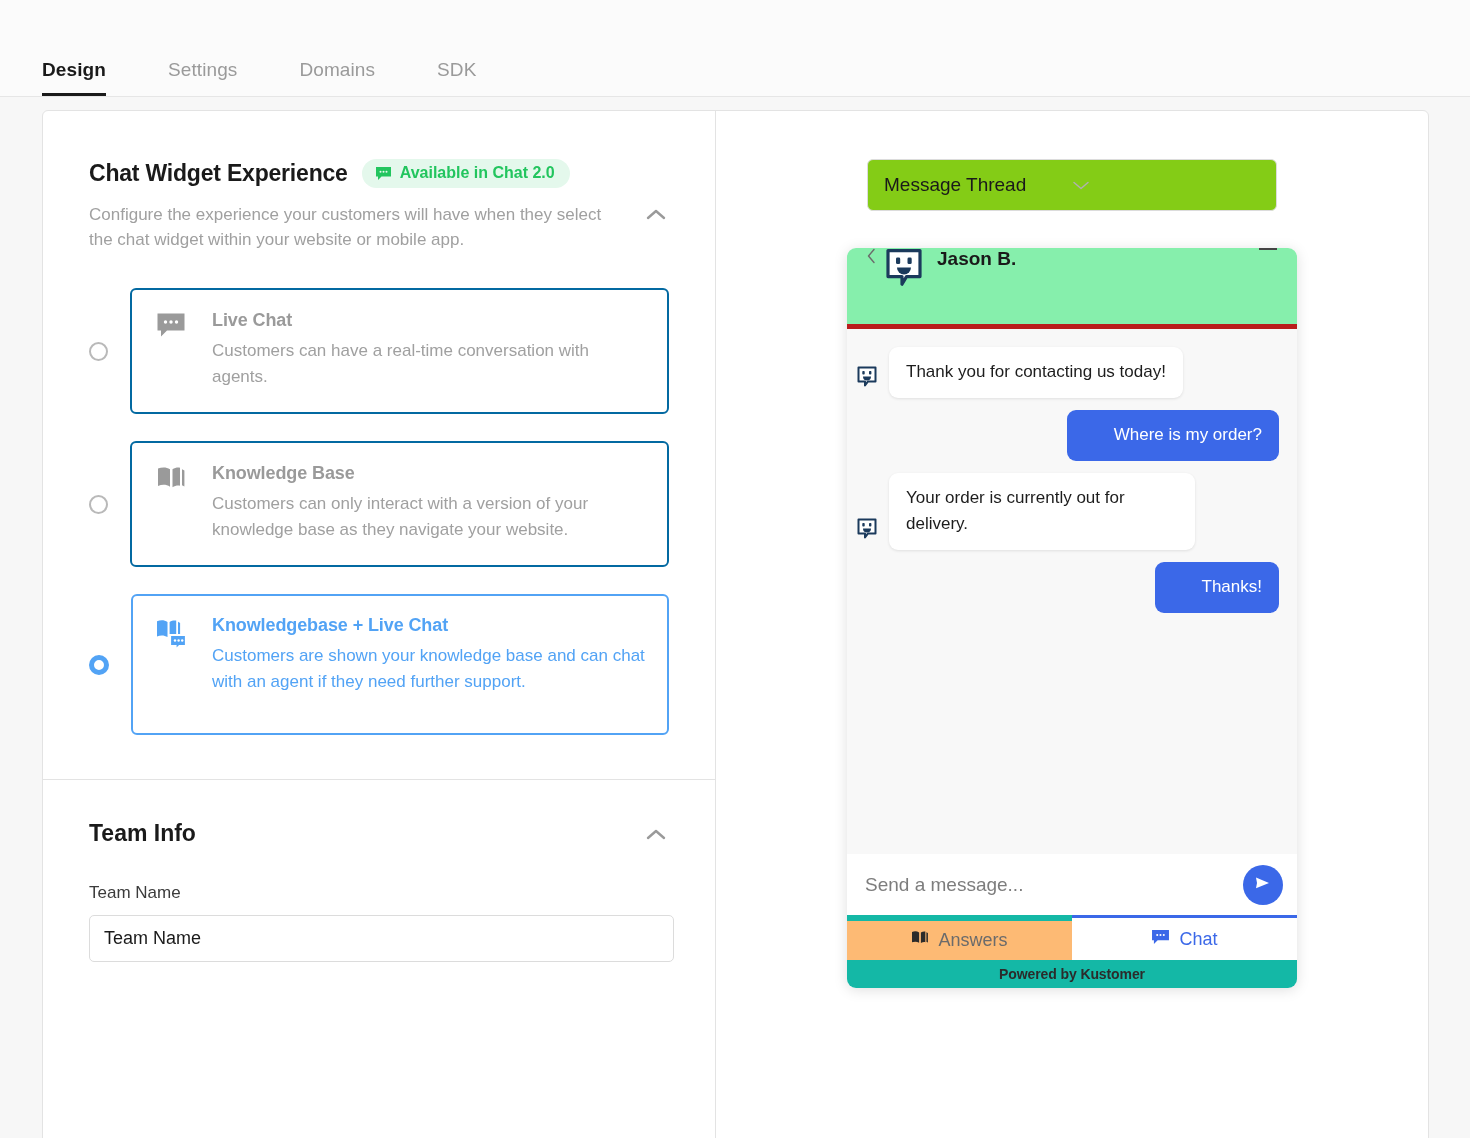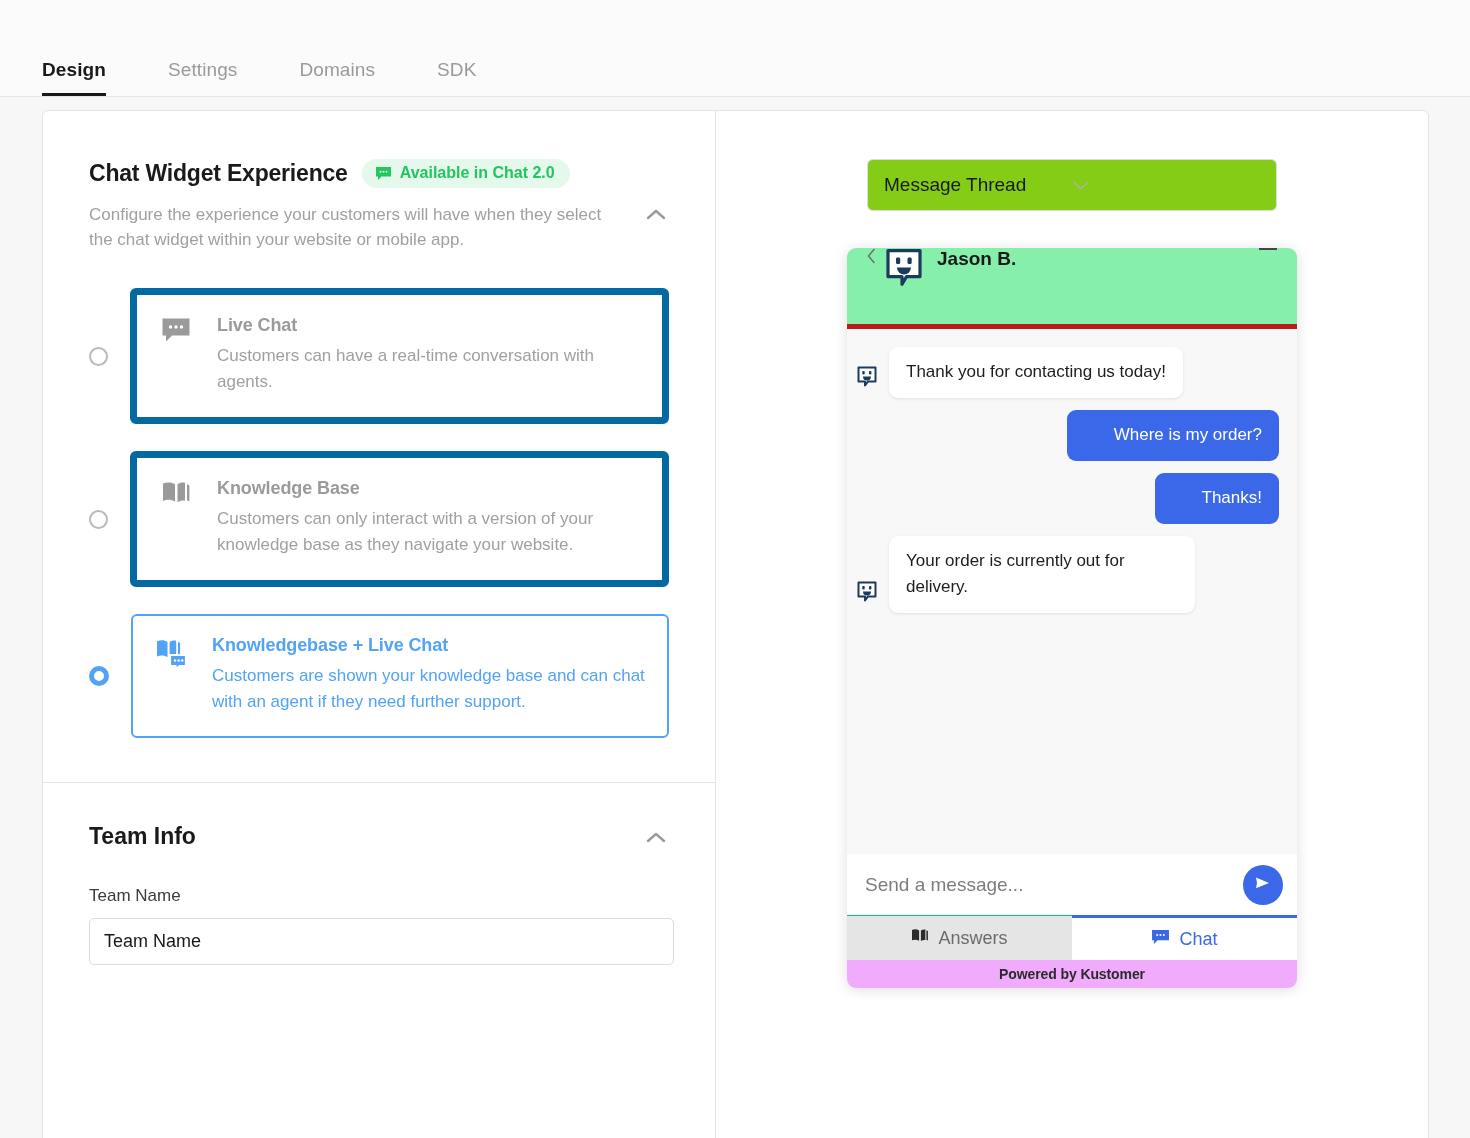--- a/index.html
+++ b/index.html
@@ -123,31 +123,31 @@
     background: #fff;
     cursor: pointer;
   }
   .radio.on {
     border: 5px solid #52a3f5;
     background: #fff;
     width: 20px; height: 20px;
   }
   .opt-card {
     flex: 1;
-    border: 7px solid #0369a1;
+    border: 2px solid #0369a1;
     border-radius: 6px;
     padding: 20px 22px 22px 24px;
     display: flex;
     gap: 20px;
     cursor: pointer;
     background: #fff;
   }
   .opt-card.sel {
     border: 2px solid #52a3f5;
-    padding: 19px 21px 21px 23px;
+    padding: 19px 21px 38px 23px;
   }
   .opt-icon { flex: none; width: 36px; padding-top: 2px; }
   .opt-title {
     font-size: 18px;
     font-weight: bold;
     color: #9a9a9a;
     letter-spacing: -.1px;
   }
   .opt-desc {
     margin-top: 7px;
@@ -292,33 +292,33 @@
     cursor: pointer;
   }
 
   .w-tabs { flex: none; display: flex; height: 45px; }
   .w-tab {
     flex: 1;
     display: flex; align-items: center; justify-content: center;
     gap: 9px;
     font-size: 18px;
     cursor: pointer;
-    background: #e5e5e5;
+    background: #fdba74;
     color: #6b6b6b;
-    border-top: 1px solid #14b8a6;
+    border-top: 6px solid #14b8a6;
   }
   .w-tab.active {
     background: #fff;
     color: #3b68e8;
     border-top: 3px solid #3b68e8;
   }
   .w-foot {
     flex: none;
     height: 28px;
-    background: #f0abfc;
+    background: #14b8a6;
     display: flex; align-items: center; justify-content: center;
     font-size: 14px; font-weight: bold; color: #2b2b2b;
     letter-spacing: -.1px;
   }
 </style>
 </head>
 <body>
 
 <div class="tabbar">
   <div class="tab active">Design</div>
@@ -476,36 +476,36 @@
               <path d="M6 10.6h8a4 4 0 01-8 0z" fill="#1b3a5c"></path>
             </svg>
           </span>
           <div class="bub">Thank you for contacting us today!</div>
         </div>
 
         <div class="msg user">
           <div class="bub">Where is my order?</div>
         </div>
 
-        <div class="msg user">
-          <div class="bub">Thanks!</div>
-        </div>
-
         <div class="msg agent">
           <span class="ava">
             <svg width="20" height="22" viewBox="0 0 20 22">
               <path d="M1.5 1.4h17v14H11l-3 4v-4H1.5z" fill="#fff" stroke="#1b3a5c" stroke-width="2" stroke-linejoin="round"></path>
               <rect x="5.3" y="5" width="2.4" height="3.6" rx=".8" fill="#1b3a5c"></rect>
               <rect x="12" y="5" width="2.4" height="3.6" rx=".8" fill="#1b3a5c"></rect>
               <path d="M6 10.6h8a4 4 0 01-8 0z" fill="#1b3a5c"></path>
             </svg>
           </span>
           <div class="bub">Your order is currently out for delivery.</div>
         </div>
 
+        <div class="msg user">
+          <div class="bub">Thanks!</div>
+        </div>
+
       </div>
 
       <div class="w-input">
         <input type="text" placeholder="Send a message..." style="">
         <div class="send-btn">
           <span>
             <svg width="20" height="18" viewBox="0 0 20 18">
               <path d="M3 3.5l13 5.4-13 5.3 1-5.3z" fill="#fff"></path>
             </svg>
           </span>

